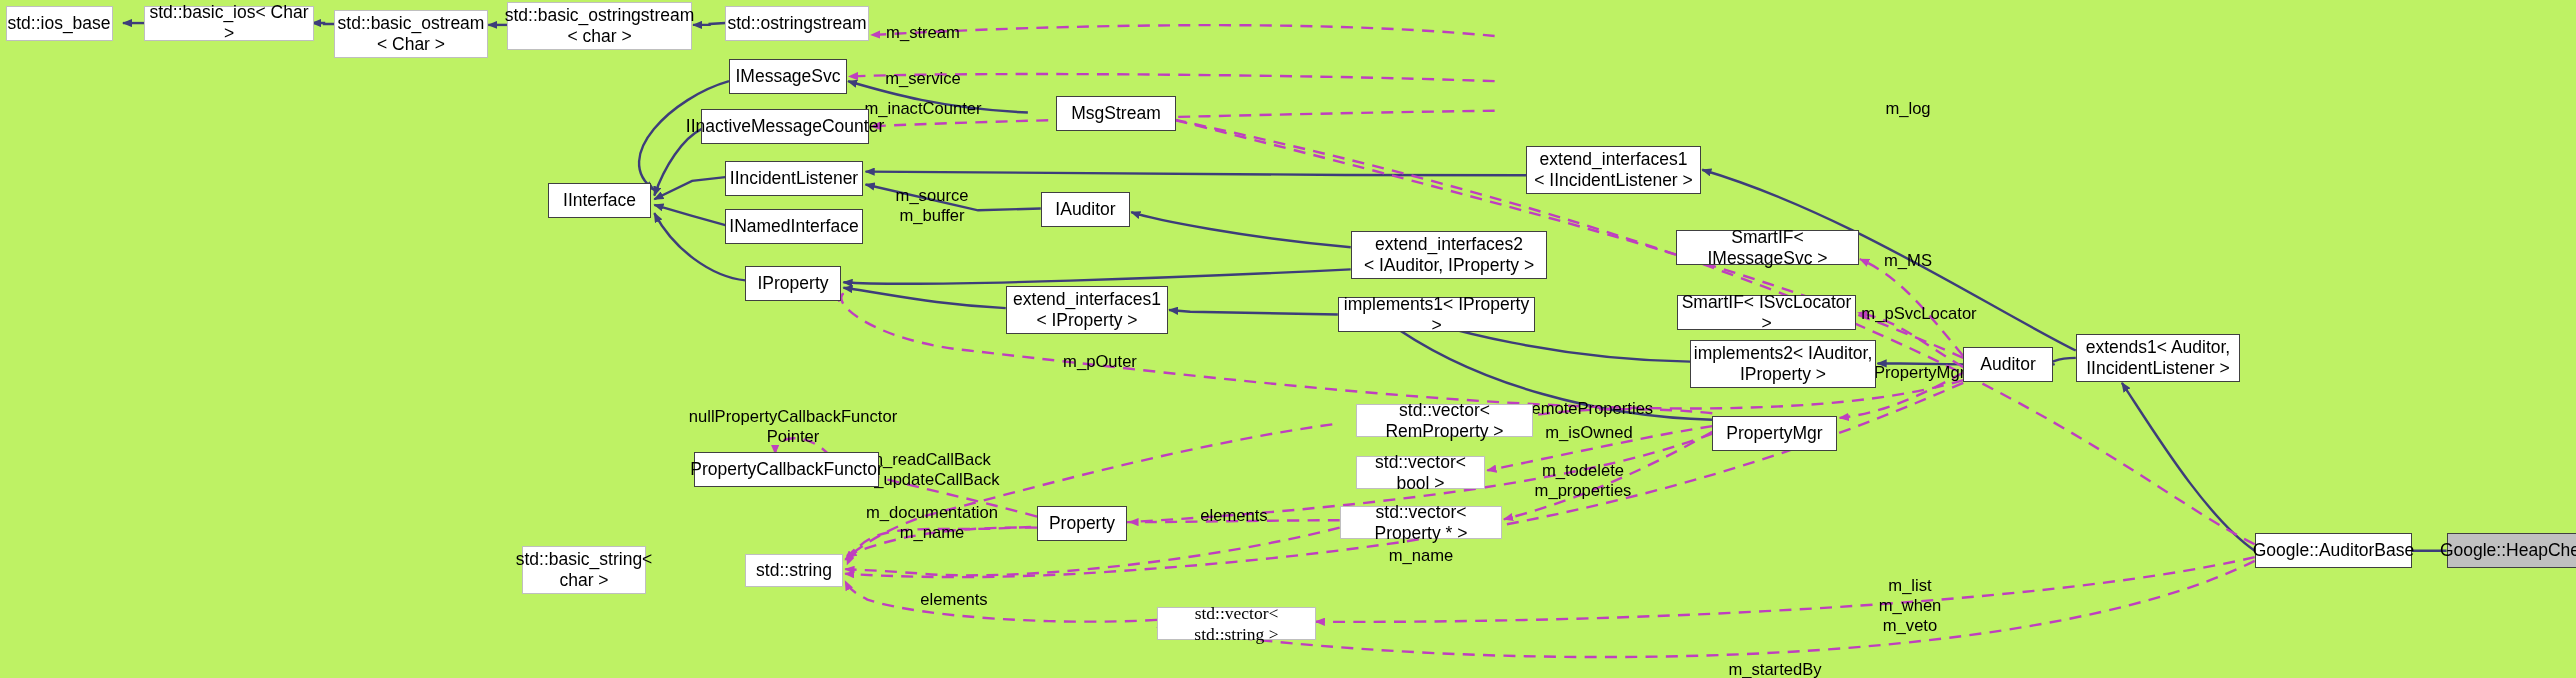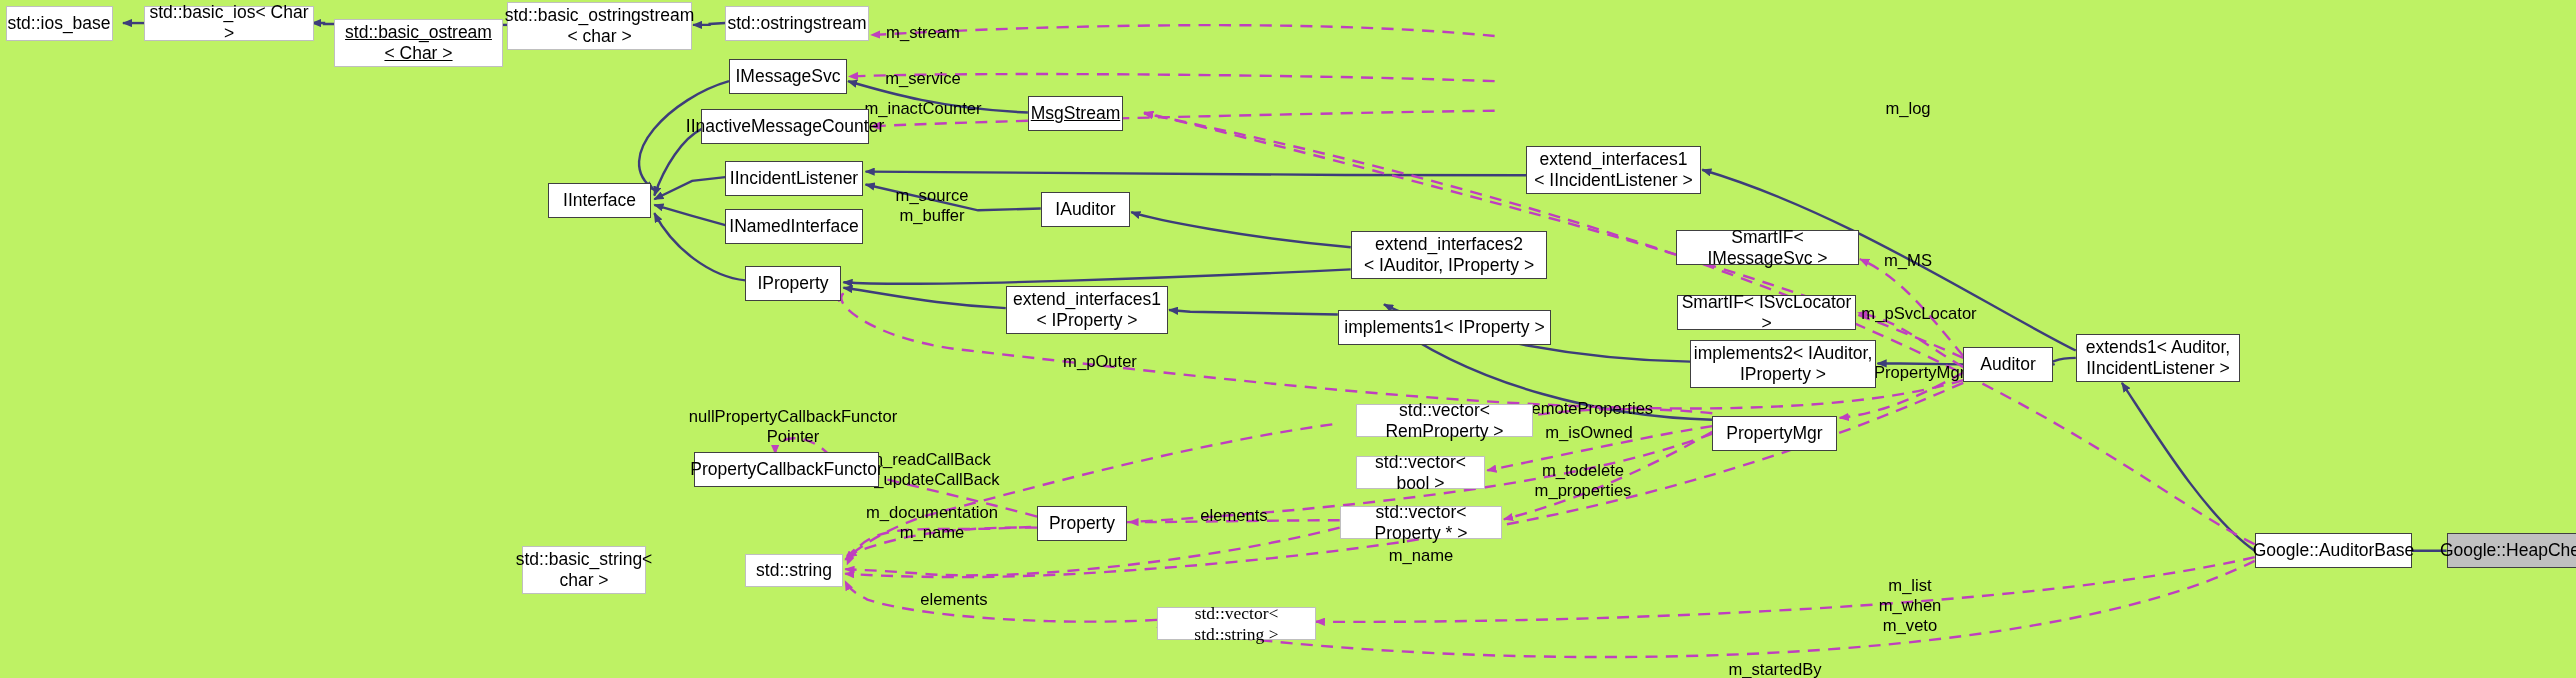--- a/index.html
+++ b/index.html
@@ -114,38 +114,38 @@
       <path d="M1444,460 C 1300,480 1150,520 1000,560 C 950,578 925,598 916,607"></path>
       <path d="M900,495 C 880,470 840,468 840,492"></path>
       <path d="M1124,560 C 1050,540 980,525 930,512"></path>
       <path d="M1124,572 C 1000,570 950,590 918,602"></path>
     </g>
   </svg>
 
   <div id="nodes-layer">
       <div class="node faded" style="left: 5.5px; top: 5.5px; width: 107px; height: 35px;">std::ios_base</div>
       <div class="node faded" style="left: 144px; top: 5.5px; width: 170px; height: 35px;">std::basic_ios&lt; Char &gt;</div>
-      <div class="node faded" style="left: 334px; top: 19px; width: 169px; height: 48px; text-decoration: underline;">std::basic_ostream
+      <div class="node faded" style="left: 334px; top: 10px; width: 154px; height: 48px;">std::basic_ostream
 &lt; Char &gt;</div>
       <div class="node faded" style="left: 507px; top: 1.8px; width: 185px; height: 48px;">std::basic_ostringstream
 &lt; char &gt;</div>
       <div class="node faded" style="left: 725px; top: 5.5px; width: 144px; height: 35px;">std::ostringstream</div>
       <div class="node solid" style="left: 729px; top: 59px; width: 118px; height: 35px;">IMessageSvc</div>
       <div class="node solid" style="left: 701px; top: 109px; width: 168px; height: 35px;">IInactiveMessageCounter</div>
       <div class="node solid" style="left: 725px; top: 161px; width: 138px; height: 35px;">IIncidentListener</div>
       <div class="node solid" style="left: 725px; top: 209px; width: 138px; height: 35px;">INamedInterface</div>
       <div class="node solid" style="left: 548px; top: 183px; width: 103px; height: 35px;">IInterface</div>
       <div class="node solid" style="left: 745px; top: 266px; width: 96px; height: 35px;">IProperty</div>
-      <div class="node solid" style="left: 1028px; top: 96px; width: 95px; height: 35px; text-decoration: underline;">MsgStream</div>
+      <div class="node solid" style="left: 1056px; top: 96px; width: 120px; height: 35px;">MsgStream</div>
       <div class="node solid" style="left: 1041px; top: 192px; width: 89px; height: 35px;">IAuditor</div>
       <div class="node solid" style="left: 1006px; top: 286px; width: 162px; height: 48px;">extend_interfaces1
 &lt; IProperty &gt;</div>
       <div class="node solid" style="left: 1351px; top: 231px; width: 196px; height: 48px;">extend_interfaces2
 &lt; IAuditor, IProperty &gt;</div>
-      <div class="node solid" style="left: 1338px; top: 297px; width: 213px; height: 35px; margin-top: 13px;">implements1&lt; IProperty &gt;</div>
+      <div class="node solid" style="left: 1338px; top: 297px; width: 197px; height: 35px;">implements1&lt; IProperty &gt;</div>
       <div class="node solid" style="left: 1526px; top: 146px; width: 175px; height: 48px;">extend_interfaces1
 &lt; IIncidentListener &gt;</div>
       <div class="node solid" style="left: 1676px; top: 230px; width: 183px; height: 35px;">SmartIF&lt; IMessageSvc &gt;</div>
       <div class="node solid" style="left: 1677px; top: 295px; width: 179px; height: 35px;">SmartIF&lt; ISvcLocator &gt;</div>
       <div class="node solid" style="left: 1690px; top: 340px; width: 186px; height: 48px;">implements2&lt; IAuditor,
  IProperty &gt;</div>
       <div class="node solid" style="left: 1712px; top: 416px; width: 125px; height: 35px;">PropertyMgr</div>
       <div class="node solid" style="left: 1963px; top: 347px; width: 90px; height: 35px;">Auditor</div>
       <div class="node solid" style="left: 2076px; top: 334px; width: 164px; height: 48px;">extends1&lt; Auditor,
  IIncidentListener &gt;</div>

